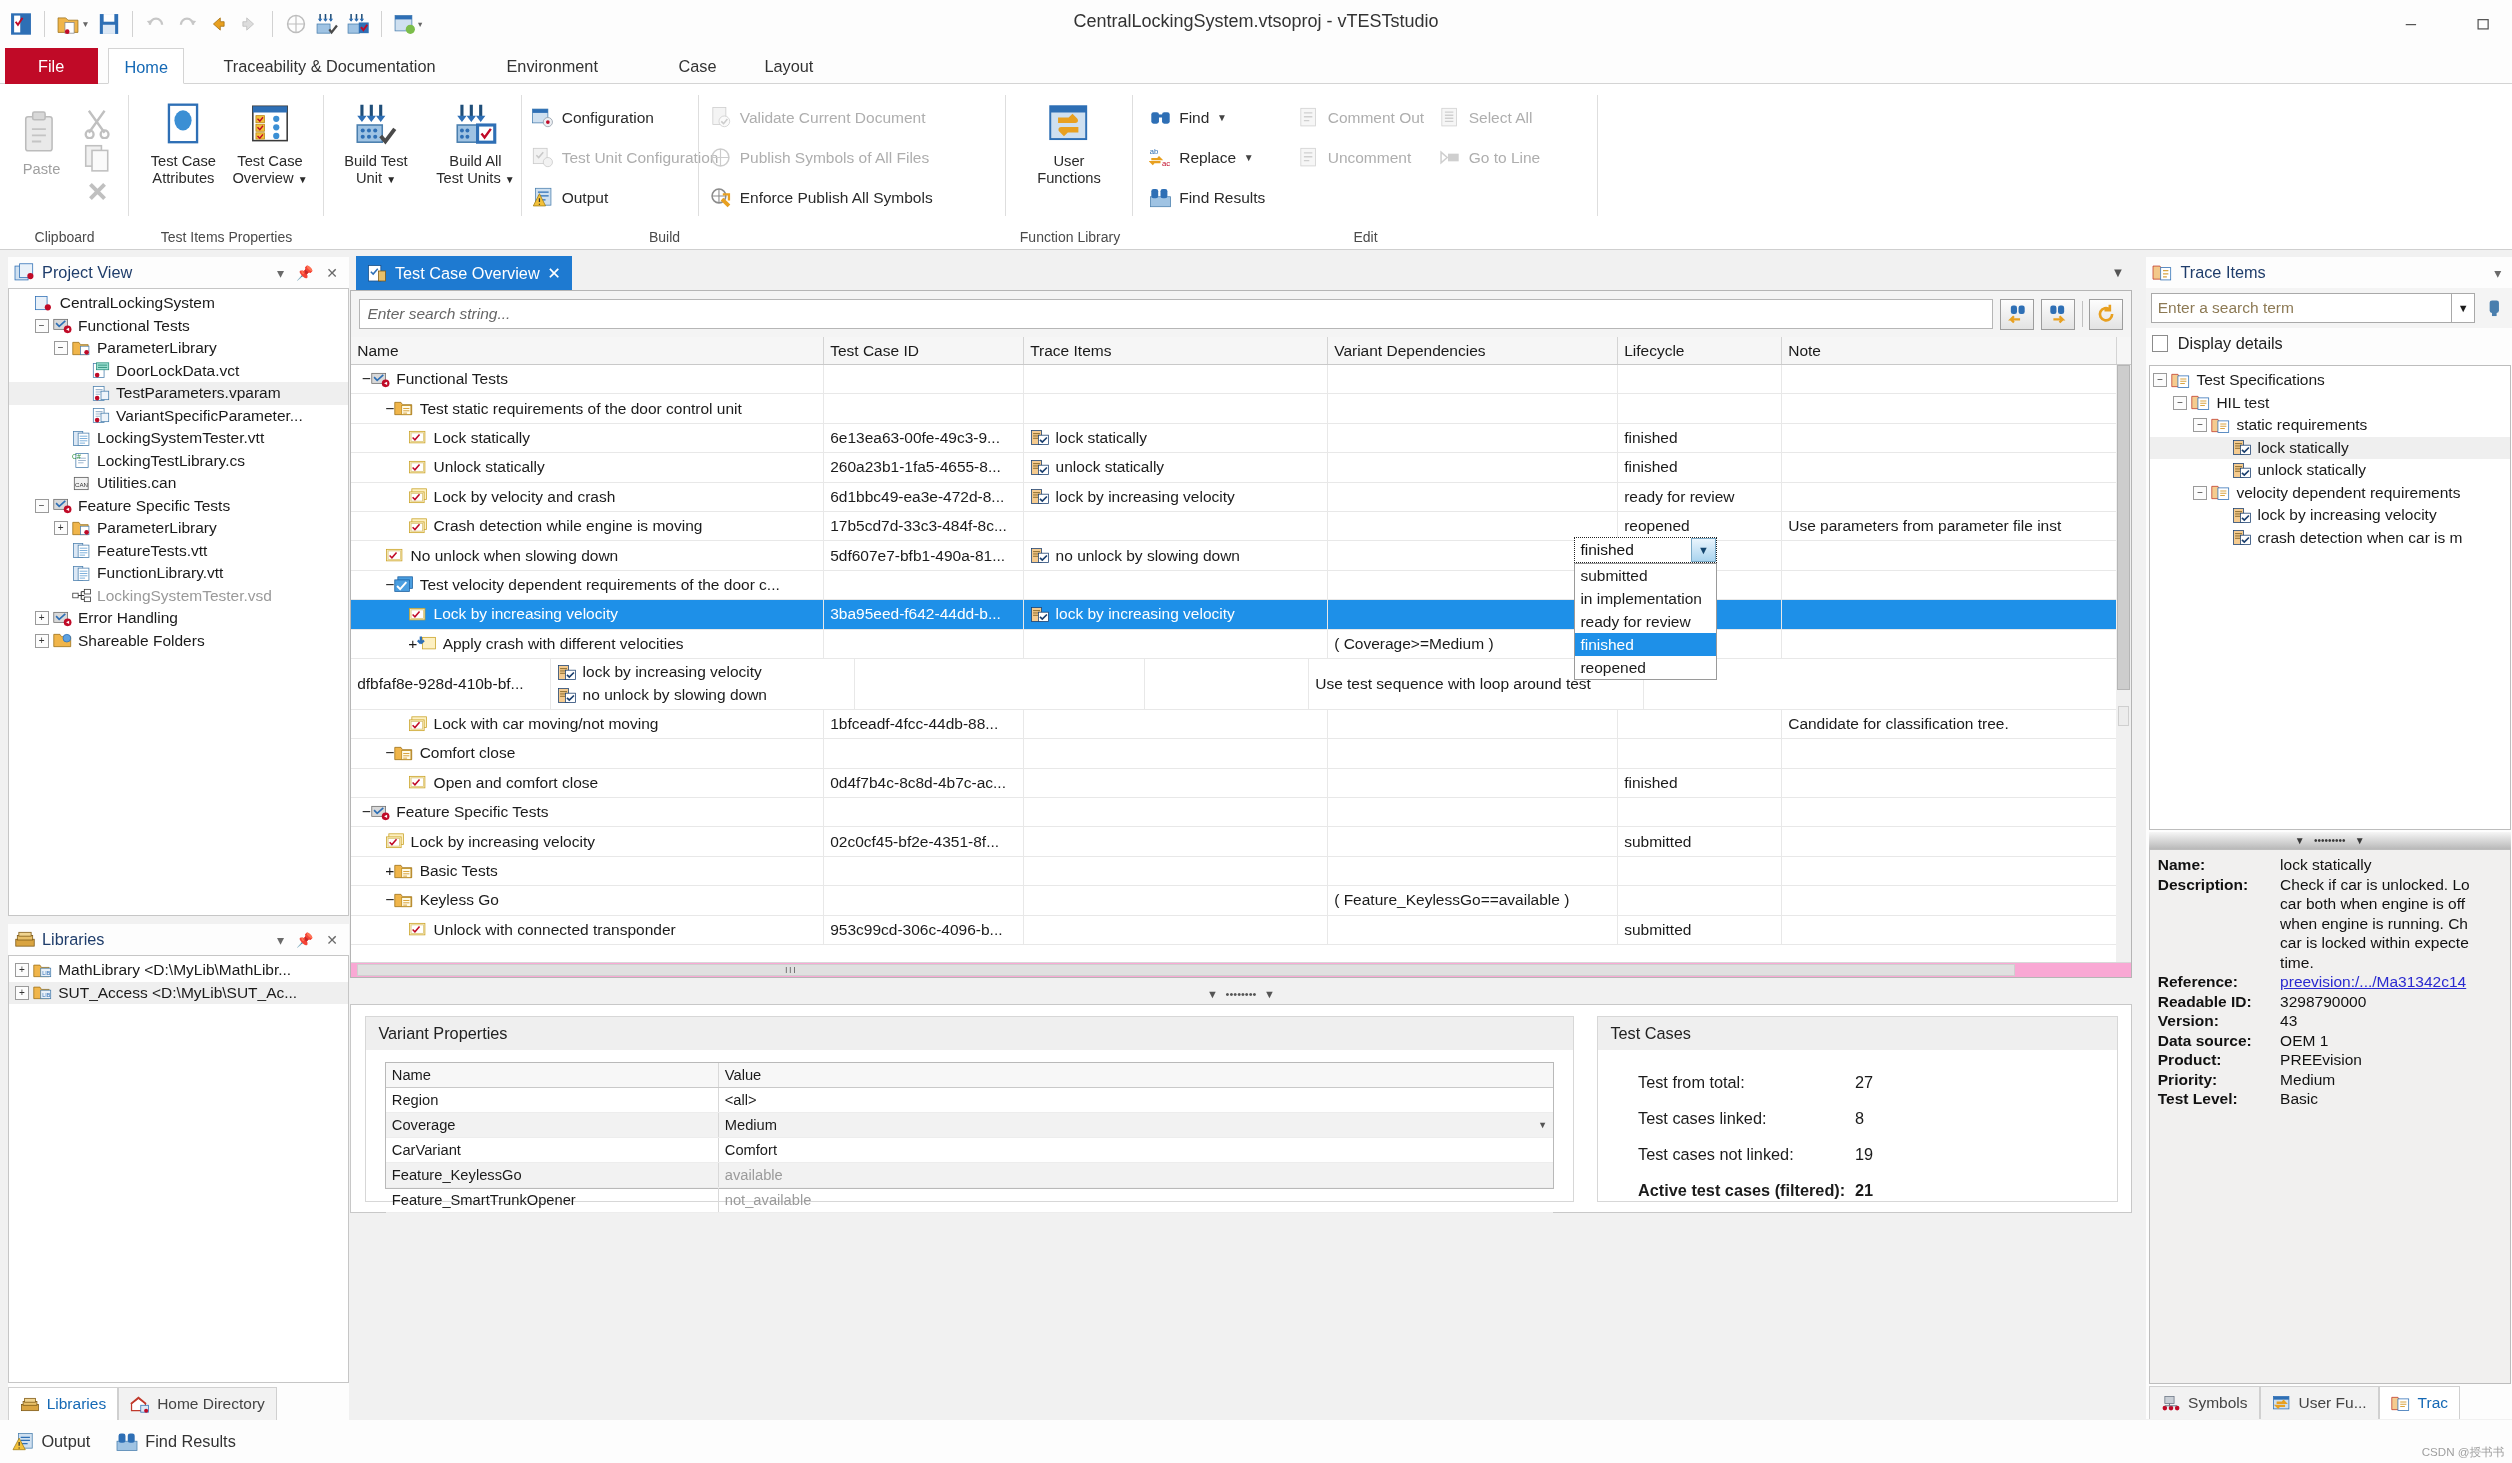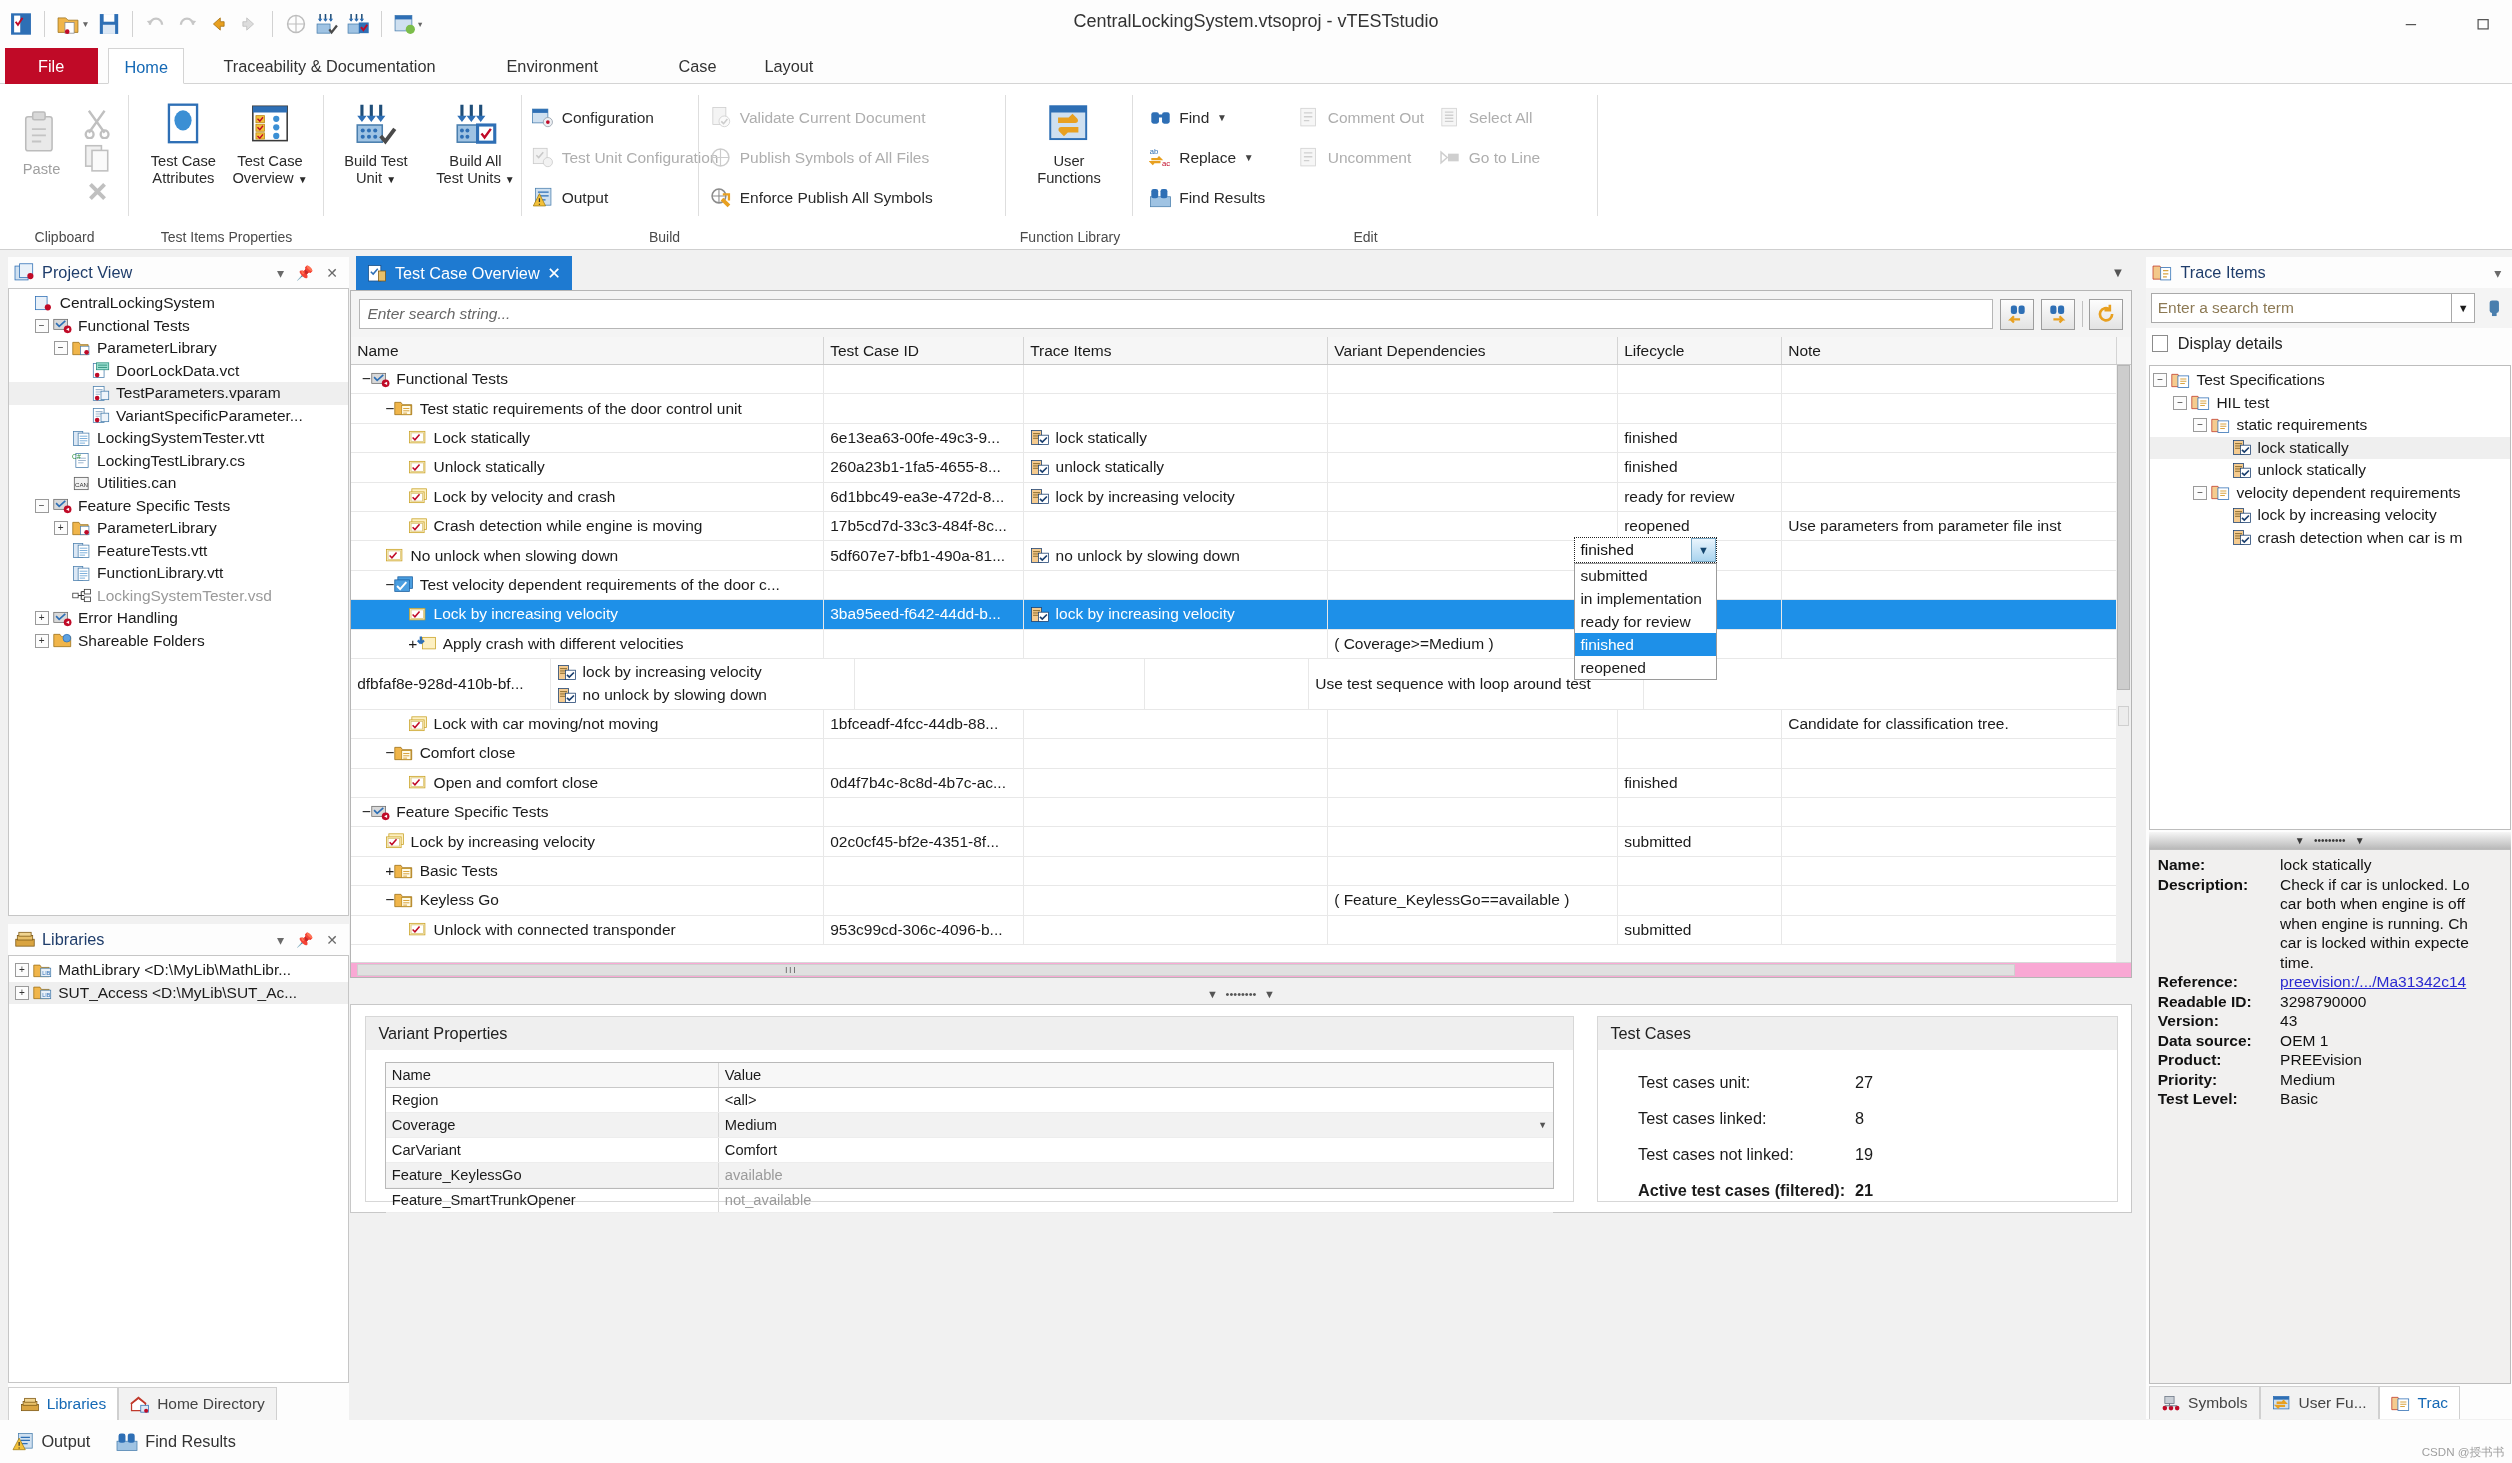--- a/index.html
+++ b/index.html
@@ -1354,21 +1354,21 @@
             <div class="pcell pgrey" style="flex: 1 1 0%;">
               <span>not_available</span>
             </div>
           </div>
         </div>
     </div>
     <div class="card" style="left:1246px;width:521px;height:186px;">
       <div class="card-head">Test Cases</div>
       <div style="position:absolute;left:40px;right:18.6px;top:56px;" id="test-case-stats">
           <div class="stat">
-            <span class="lbl">Test cases unit:</span>
+            <span class="lbl">Test from total:</span>
             <span>27</span>
           </div>
           <div class="stat">
             <span class="lbl">Test cases linked:</span>
             <span>8</span>
           </div>
           <div class="stat">
             <span class="lbl">Test cases not linked:</span>
             <span>19</span>
           </div>

